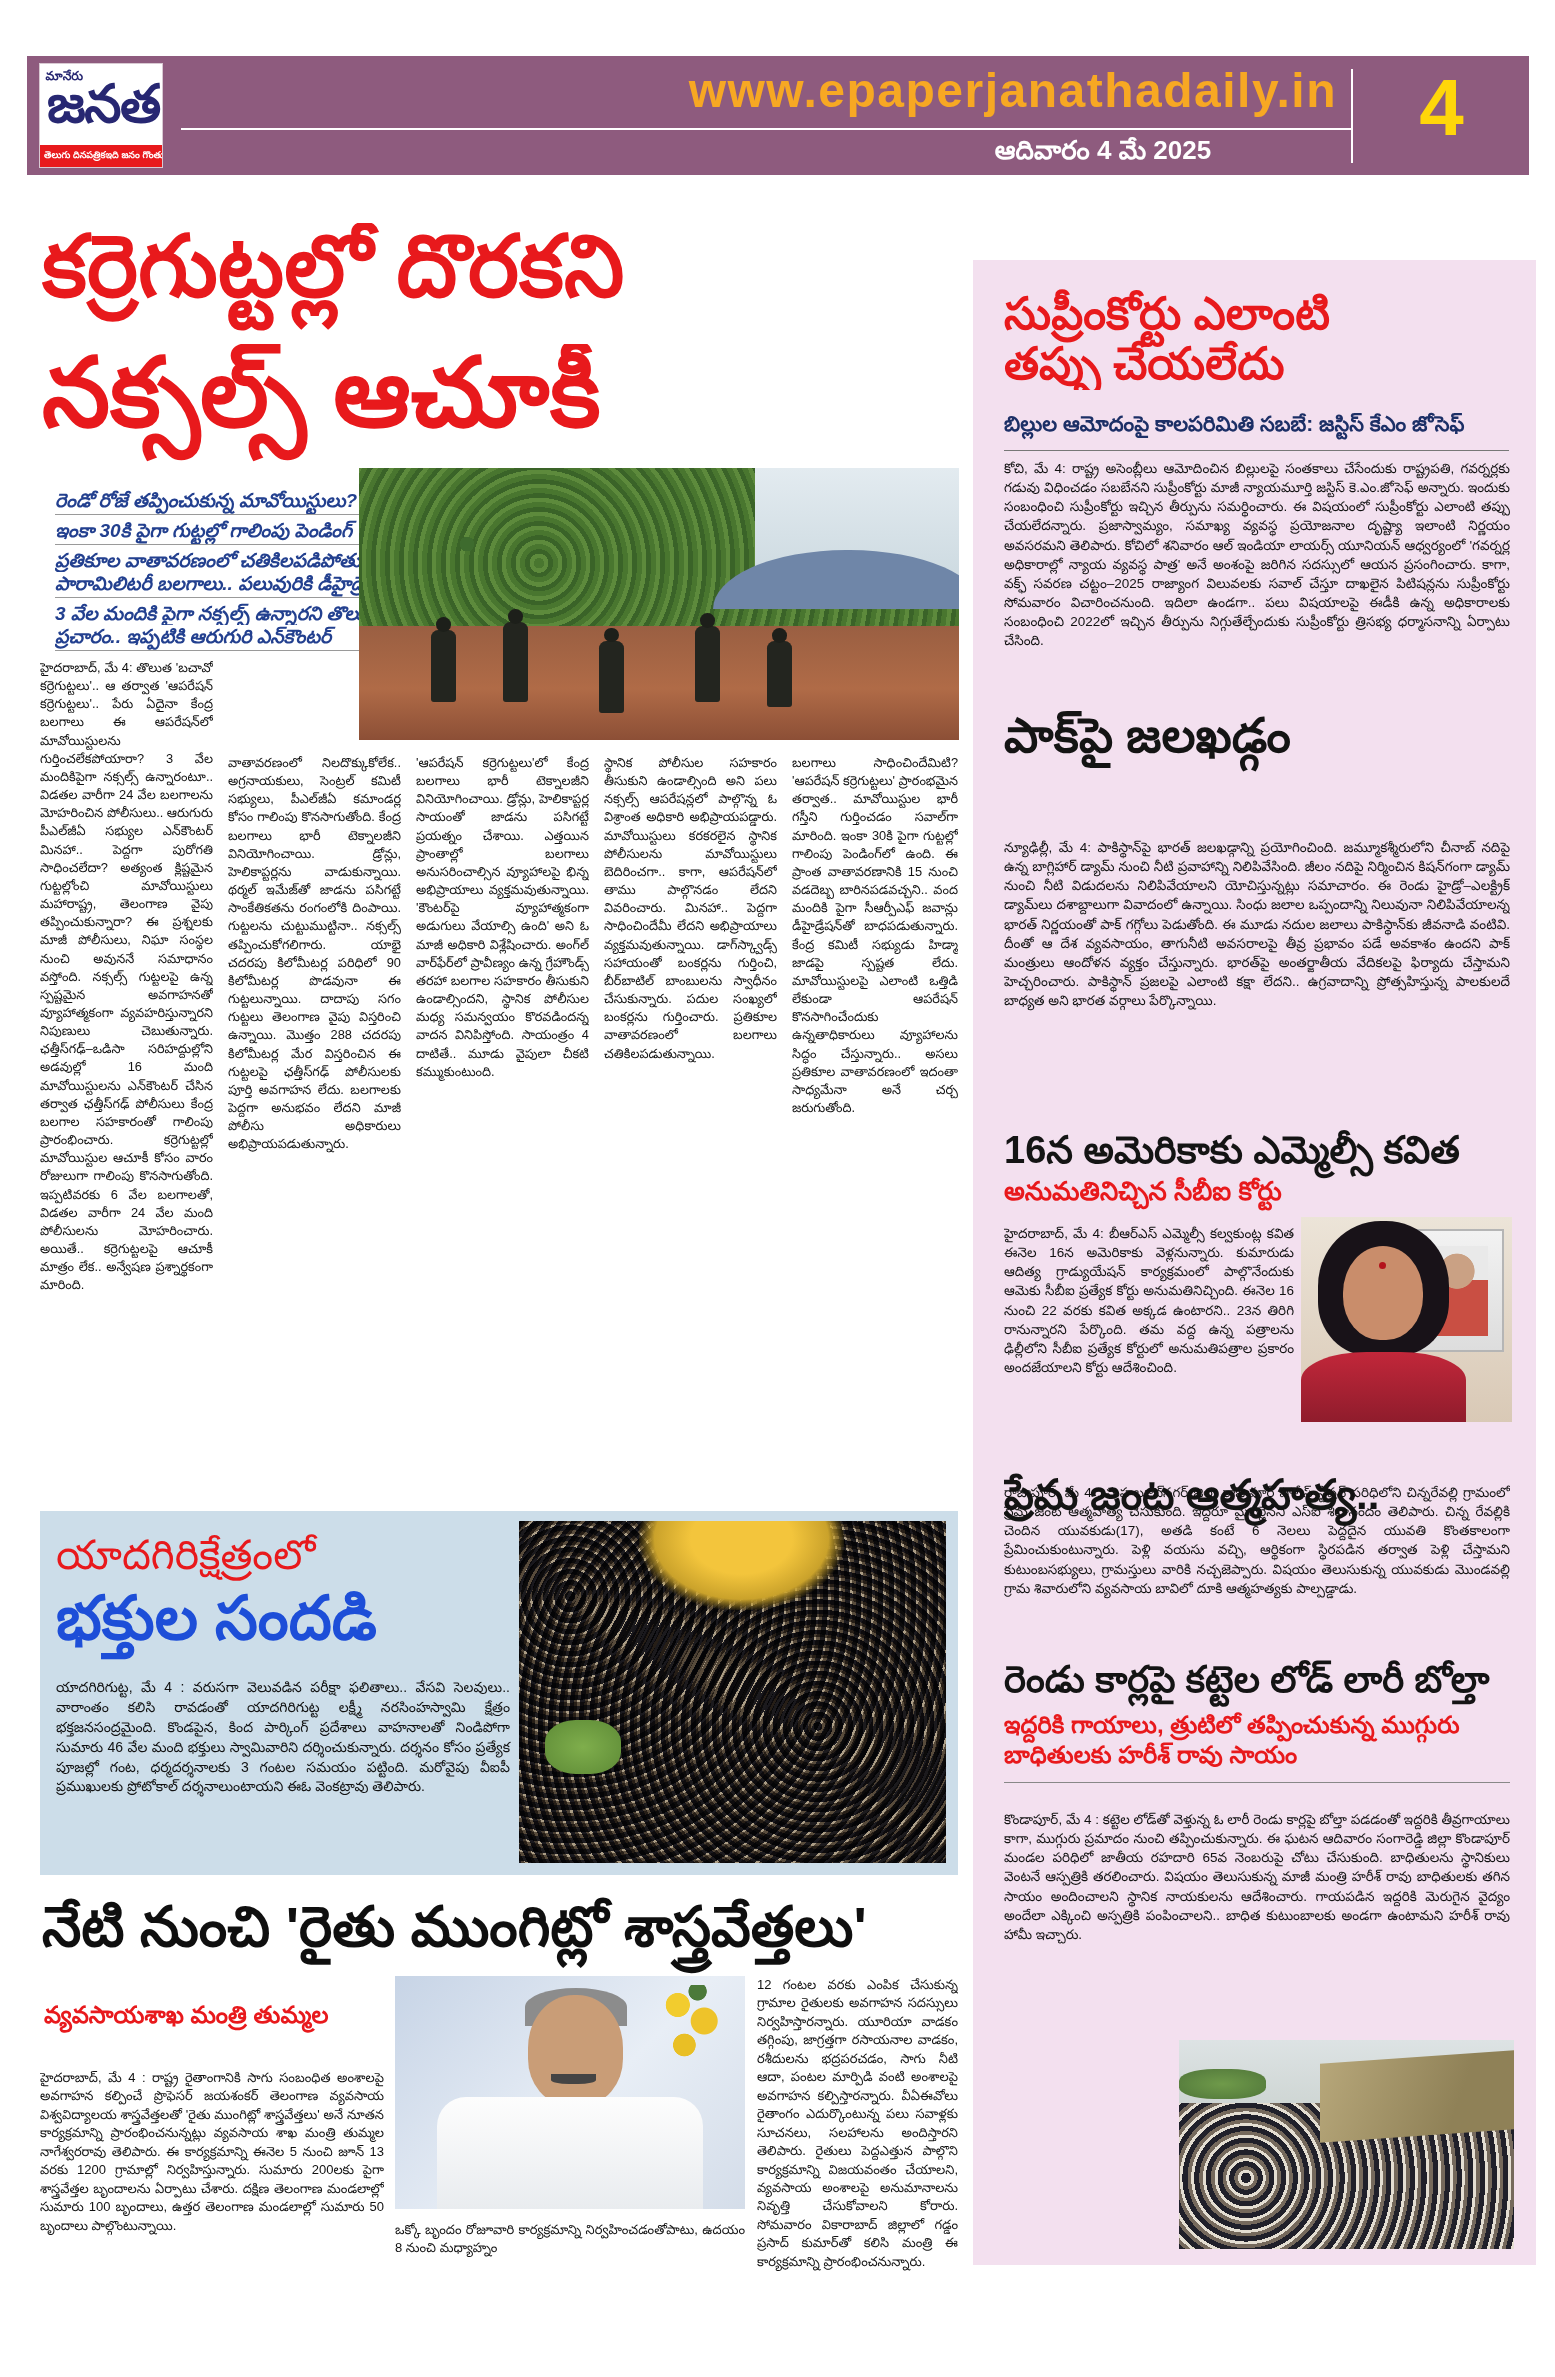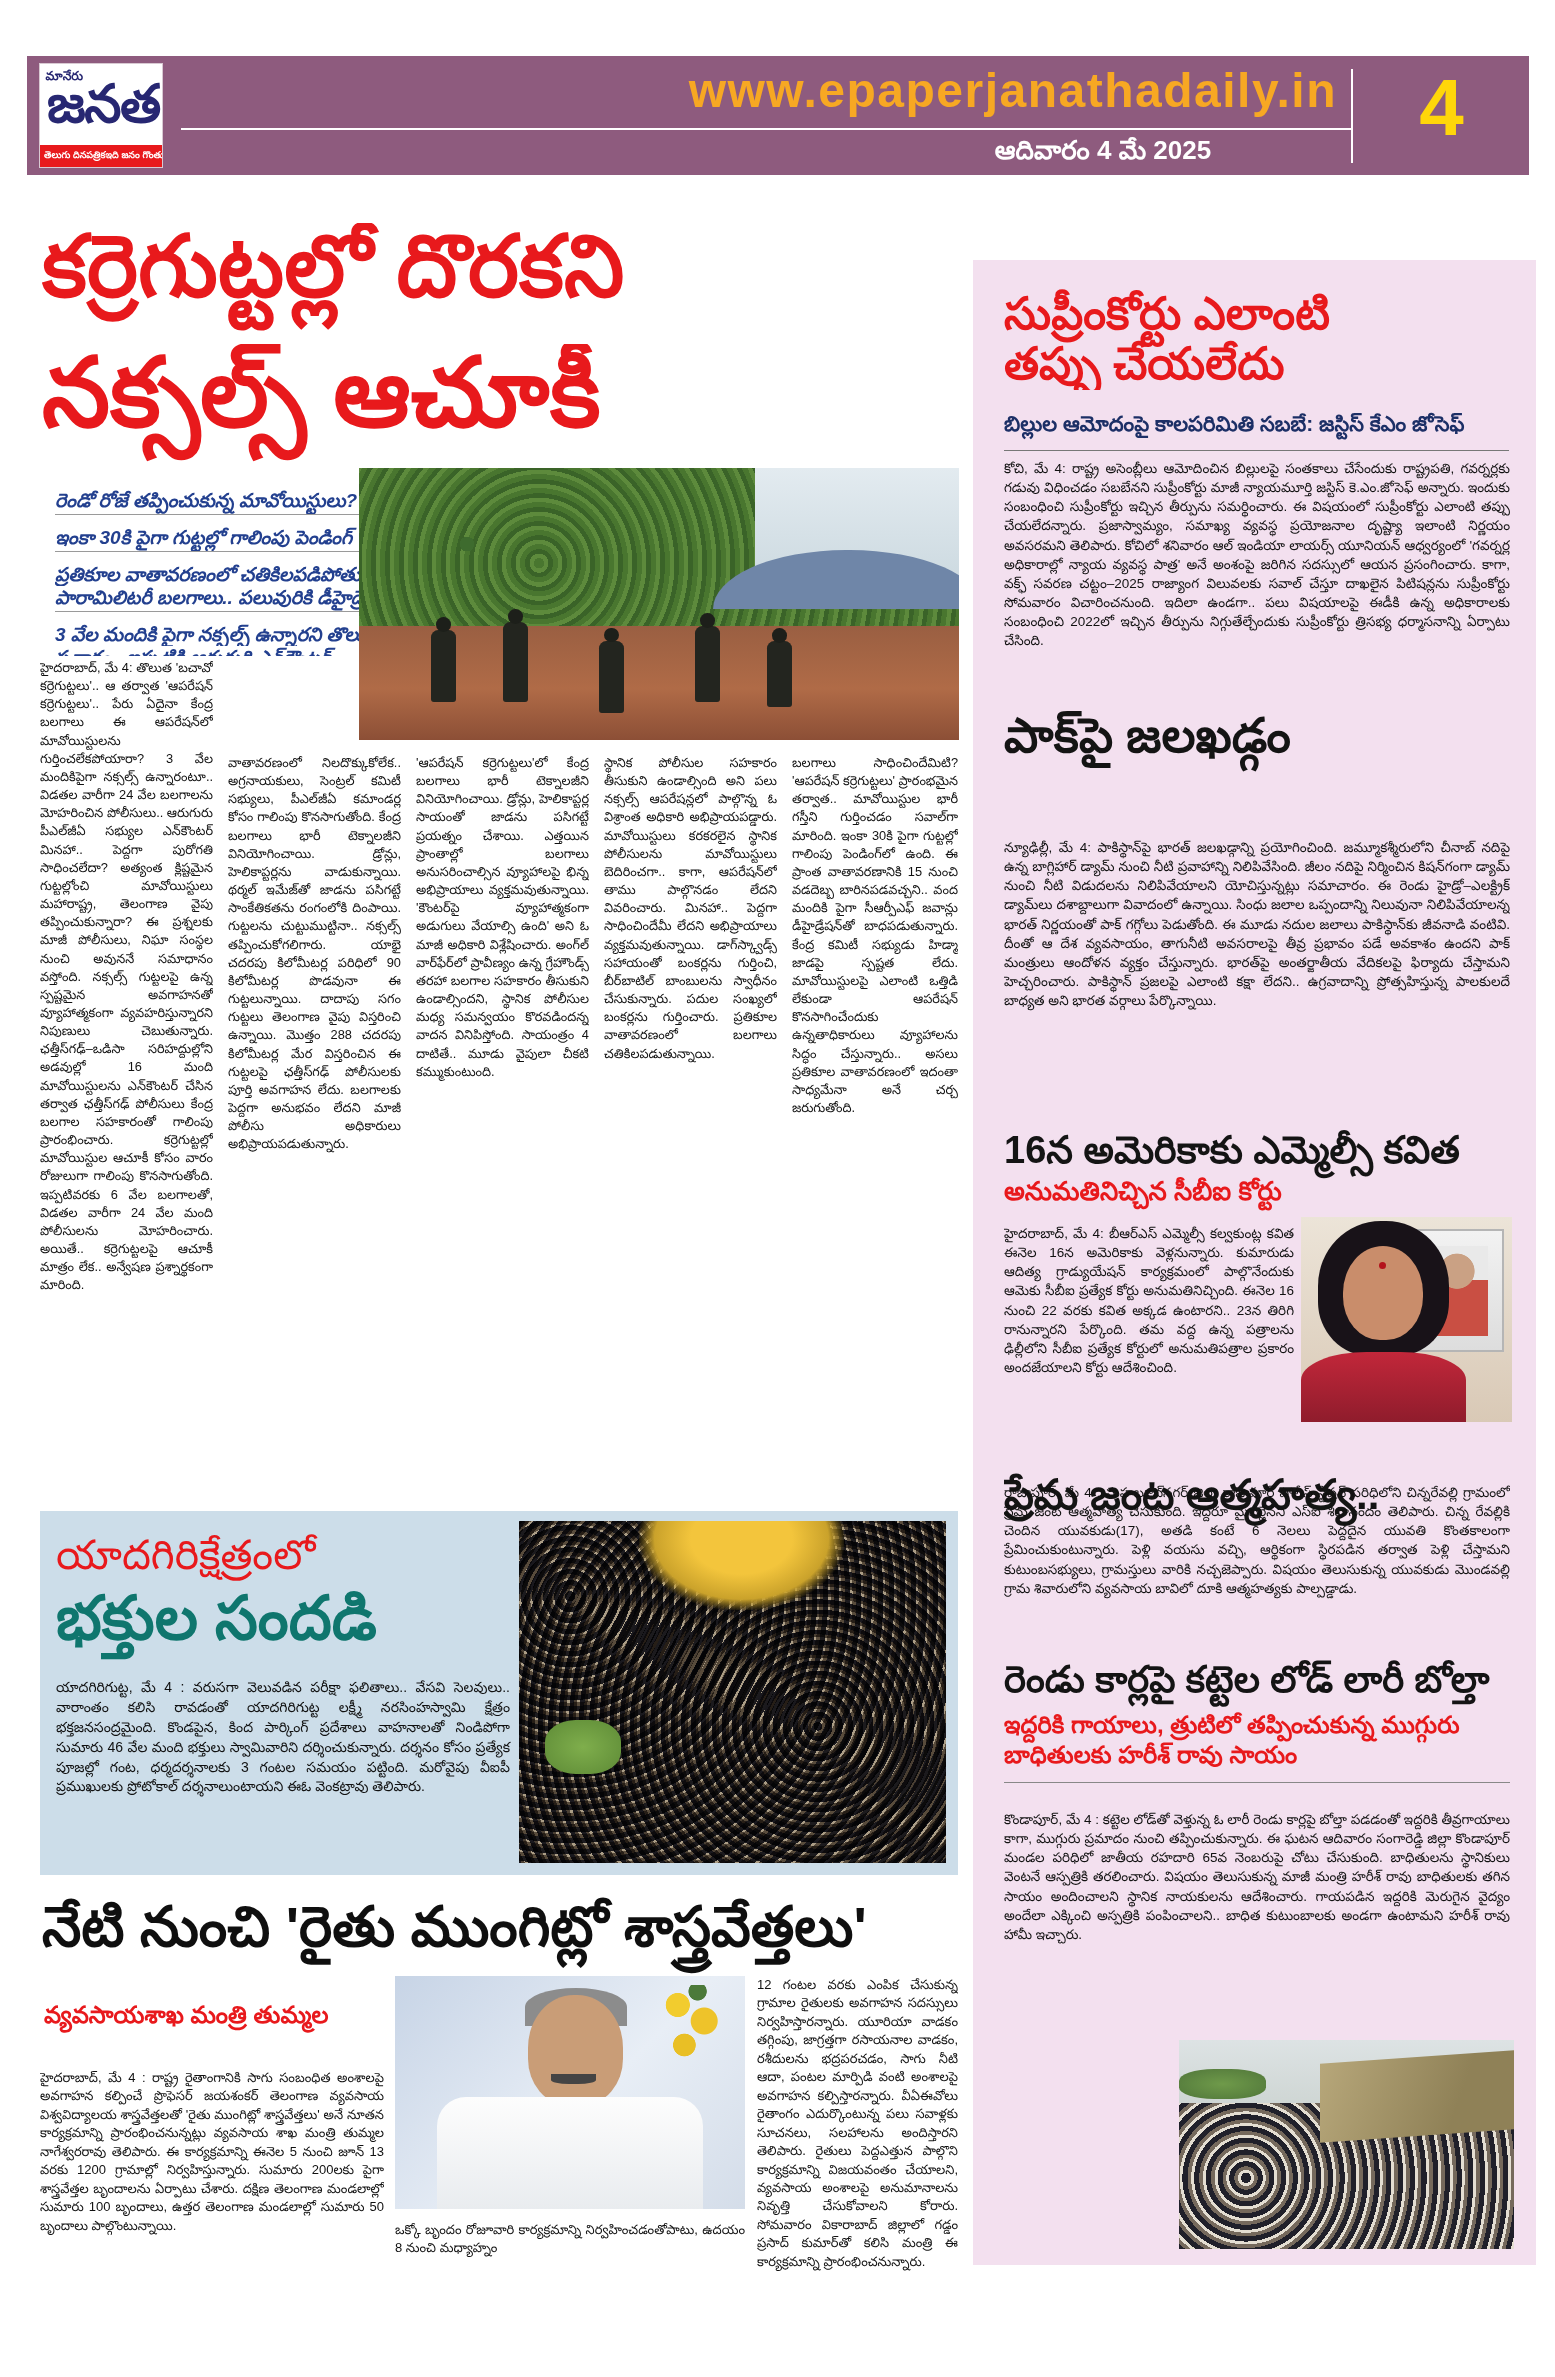--- a/index.html
+++ b/index.html
@@ -26,21 +26,21 @@
   .banner-page-num { position:absolute; left:1332px; top:5.9px; width:165px; text-align:center;
     font-size:80px; font-weight:900; color:#ffd60a; }
 
   
   .hl-red { color:#e8191c; font-weight:900; line-height:1.0; white-space:nowrap; }
   .main-hl1 { left:42px; top:223px; width:918px; height:110px; font-size:86px; }
   .main-hl2 { left:42px; top:344px; width:918px; height:121px; font-size:97px; }
   .deck { left:55px; top:489px; width:328px; height:167px; }
   .deck-line { font-size:19px; font-weight:bold; font-style:italic; color:#23408f;
     line-height:1.23; white-space:nowrap; overflow:hidden; }
-  .deck-line.u { border-bottom:0.7px solid #9a9a9a; padding-bottom:1.5px; margin-bottom:11px; }
+  .deck-line.u { border-bottom:0.7px solid #9a9a9a; padding-bottom:1.5px; margin-bottom:4px; }
 
   
   .photo-forest { left:359px; top:468px; width:600px; height:272px;
     background:
       radial-gradient(circle at 18% 28%, #3e6b2e 0 7.3px, transparent 7.3px),
       repeating-radial-gradient(circle at 30% 35%, #49762f 0 5.1px, #5d8a3c 5.1px 9.5px, #3a6328 9.5px 14px);
     }
   .photo-forest .sky { position:absolute; right:0; top:0; width:34%; height:48%;
     background:linear-gradient(#e3ebf0,#c9d7de); }
   .photo-forest .hill { position:absolute; right:-4%; top:30%; width:45%; height:22%;
@@ -57,21 +57,21 @@
   .col { position:absolute; overflow:hidden; }
   .main-col1 { left:40px;  top:659px;  width:173px; height:838px; }
   .main-col2 { left:228px; top:754px; width:173px; height:743px; }
   .main-col3 { left:416px; top:754px; width:173px; height:743px; }
   .main-col4 { left:604px; top:754px; width:173px; height:743px; }
   .main-col5 { left:792px; top:754px; width:166px; height:743px; }
 
   
   .blue-box { left:40px; top:1511px; width:918px; height:364px; background:#ccdde9; }
   .yad-hl1 { position:absolute; left:16px; top:20.5px; font-size:41px; font-weight:400; color:#e8191c; white-space:nowrap; }
-  .yad-hl2 { position:absolute; left:16px; top:72px; font-size:61px; font-weight:900; color:#0f766e; white-space:nowrap; }
+  .yad-hl2 { position:absolute; left:16px; top:72px; font-size:61px; font-weight:900; color:#1d4ed8; white-space:nowrap; }
   .yad-body { position:absolute; left:16px; top:167px; width:454px; height:183px; font-size:14px; }
   .photo-crowd { position:absolute; left:479px; top:10.2px; width:427px; height:342px;
     background:
       repeating-radial-gradient(circle at 12% 22%, #23232b 0 5.1px, #d9d2c4 5.1px 7.3px, #6f6457 7.3px 11px),
       repeating-radial-gradient(circle at 70% 60%, #1d1d26 0 4.4px, #c9bfae 4.4px 7.3px, #574d42 7.3px 10.2px);
     background-blend-mode:multiply; }
   .photo-crowd .gold { position:absolute; left:28%; top:0; width:48%; height:26%;
     background:radial-gradient(ellipse at 50% 20%, #f3c53c 0 35%, #caa22b 60%, transparent 72%); }
   .photo-crowd .green { position:absolute; left:6%; bottom:26%; width:18%; height:16%;
     background:radial-gradient(#7fae4c, #5d8a36); border-radius:40%; }

